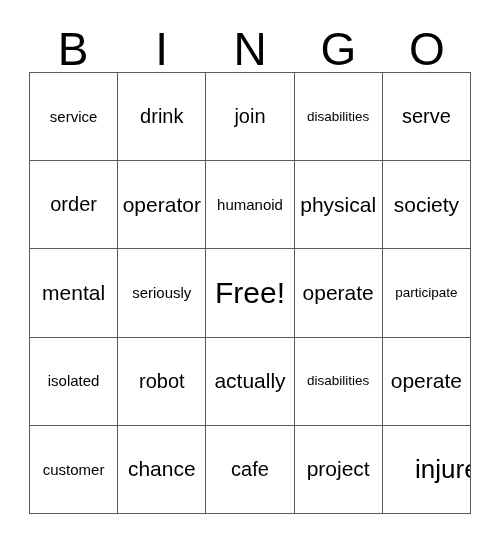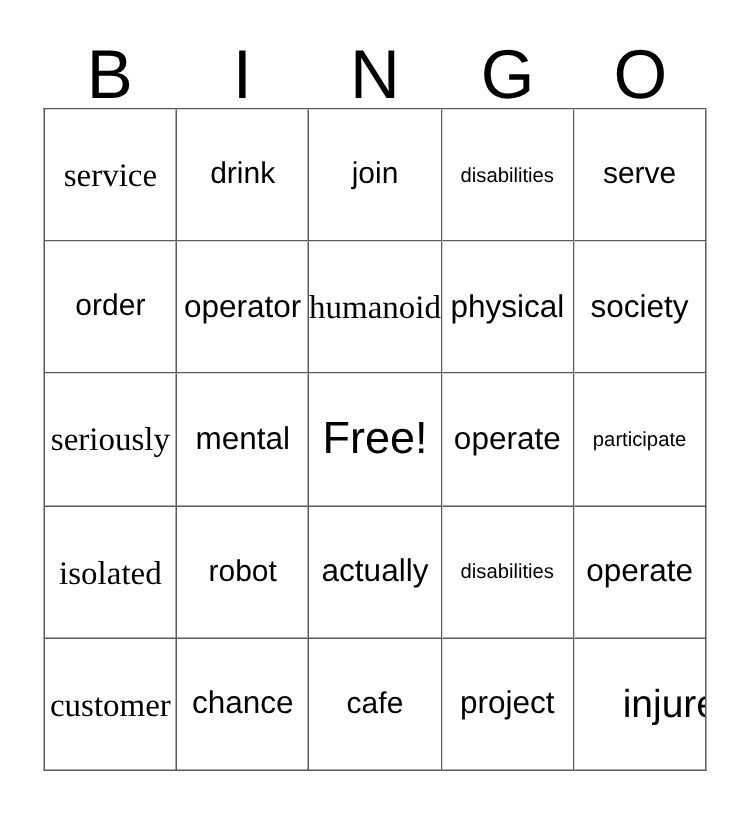--- a/index.html
+++ b/index.html
@@ -75,21 +75,21 @@
     white-space: nowrap;
     text-align: center;
     font-family: "Liberation Sans", sans-serif;
     font-weight: 400;
   }
 
   
   .sz-xl   { font-size: 20px; }
   .sz-lg   { font-size: 26px; margin-left: 41px; }
   .sz-md   { font-size: 21px; }
-  .sz-sm   { font-size: 22px; font-family: Liberation Serif, serif; }
+  .sz-sm   { font-size: 15px; }
   .sz-xs   { font-size: 13.5px; }
   .sz-free { font-size: 30px; }
 </style>
 </head>
 <body>
 
 <div id="bingo-card">
 
   <div id="bingo-header">
     <div class="header-letter">B</div>
@@ -124,24 +124,24 @@
       <div class="bingo-cell">
         <span class="cell-text sz-sm">humanoid</span>
       </div>
       <div class="bingo-cell">
         <span class="cell-text sz-md">physical</span>
       </div>
       <div class="bingo-cell">
         <span class="cell-text sz-md">society</span>
       </div>
       <div class="bingo-cell">
-        <span class="cell-text sz-sm">seriously</span>
+        <span class="cell-text sz-md">mental</span>
       </div>
       <div class="bingo-cell">
-        <span class="cell-text sz-md">mental</span>
+        <span class="cell-text sz-sm">seriously</span>
       </div>
       <div class="bingo-cell">
         <span class="cell-text sz-free">Free!</span>
       </div>
       <div class="bingo-cell">
         <span class="cell-text sz-md">operate</span>
       </div>
       <div class="bingo-cell">
         <span class="cell-text sz-xs">participate</span>
       </div>

